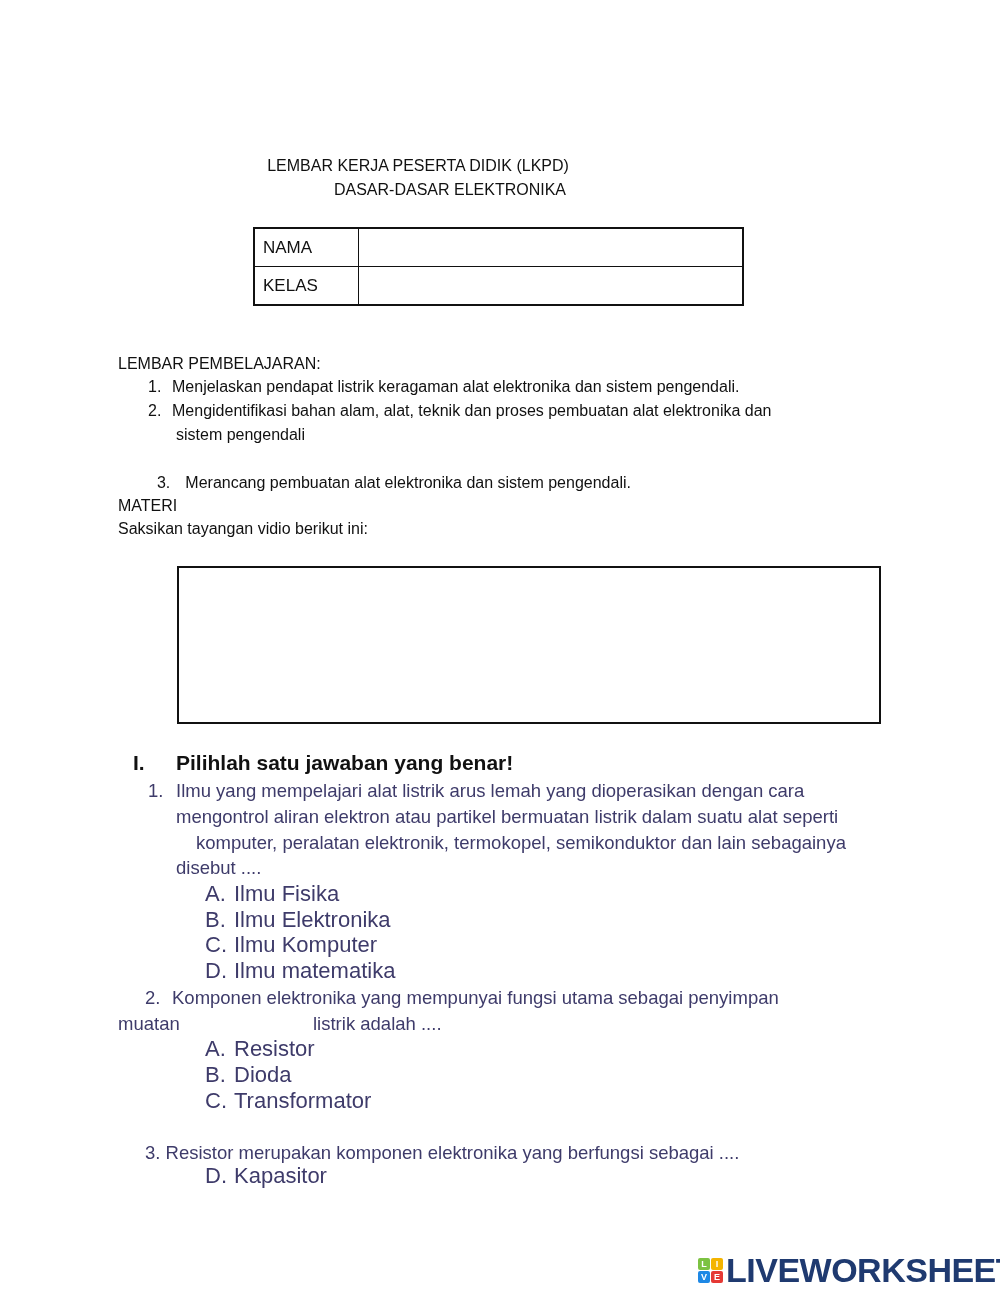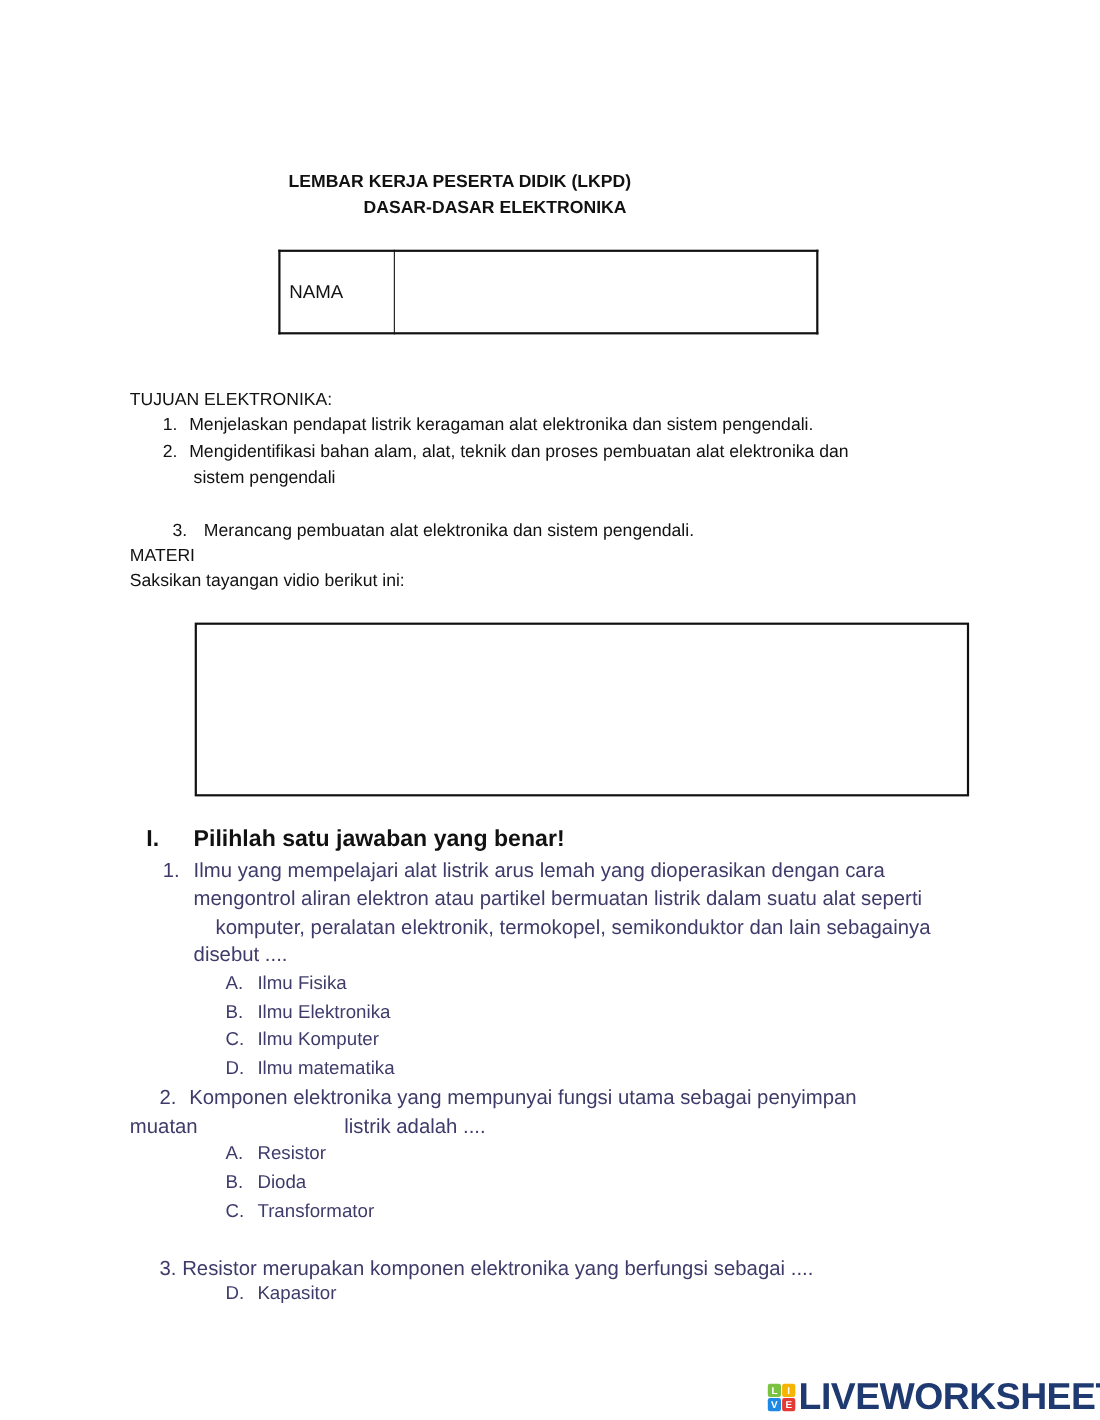--- a/index.html
+++ b/index.html
@@ -2,21 +2,21 @@
 <html><head>
 <meta charset="utf-8">
 <style>
   html, body { margin: 0; padding: 0; background: #ffffff; }
   body {
     width: 1000px; height: 1291px; position: relative; overflow: hidden;
     font-family: "Liberation Sans", sans-serif; color: #1a1a1a;
   }
   .abs { position: absolute; }
   .title {
-    left: 0; width: 836px; text-align: center; font-weight: bold;
+    left: 0; width: 836px; text-align: center; font-weight: normal;
     font-size: 16px; color: #111; line-height: 20px;
   }
   .id-table {
     left: 253px; top: 227px; width: 491px; height: 77px;
     border: 2px solid #111; box-sizing: border-box; border-collapse: collapse; padding-left: 25px;
   }
   .id-table td {
     border: 1.5px solid #111; font-size: 17px; padding: 0 0 0 8px;
     height: 37px; color: #111;
   }
@@ -24,21 +24,21 @@
   .text { font-size: 16px; color: #111; line-height: 24px; }
   .obj-num { width: 24px; display: inline-block; text-align: left; }
   .video-box {
     left: 177px; top: 566px; width: 704px; height: 158px;
     border: 2px solid #111; box-sizing: border-box; background: #fff;
   }
   .section-heading {
     font-size: 21px; font-weight: bold; color: #111; line-height: 28px;
   }
   .q { font-size: 18.5px; color: #3e3b6a; line-height: 25.7px; }
-  .opt { font-size: 17px; color: #3e3b6a; line-height: 25.7px; }
+  .opt { font-size: 22px; color: #3e3b6a; line-height: 25.7px; }
   .opt .letter { display: inline-block; width: 29px; }
   .logo {
     left: 698px; top: 1255px; height: 30px; display: flex; align-items: center;
   }
   .logo-grid {
     display: grid; grid-template-columns: 12px 12px; grid-template-rows: 12px 12px;
     gap: 1px; margin-right: 3px;
   }
   .logo-grid span {
     display: flex; align-items: center; justify-content: center;
@@ -53,24 +53,28 @@
 
 <div class="abs title" style="top:156px;">LEMBAR KERJA PESERTA DIDIK (LKPD)</div>
 <div class="abs title" style="top:180px;margin-left:32px;">DASAR-DASAR ELEKTRONIKA</div>
 
 <table class="abs id-table">
   <tbody>
       <tr>
     <td class="label">NAMA</td>
     <td></td>
   </tr>
+  <tr>
+    <td class="label">KELAS</td>
+    <td></td>
+  </tr>
 </tbody>
   </table>
 
-<div class="abs text" style="left:118px; top:352px;">TUJUAN ELEKTRONIKA:</div>
+<div class="abs text" style="left:118px; top:352px;">LEMBAR PEMBELAJARAN:</div>
 <div class="abs text" style="left:148px; top:375px;">
   <span class="obj-num">1.</span><span>Menjelaskan pendapat listrik keragaman alat elektronika dan sistem pengendali.</span>
 </div>
 <div class="abs text" style="left:148px; top:399px;">
   <span class="obj-num">2.</span><span>Mengidentifikasi bahan alam, alat, teknik dan proses pembuatan alat elektronika dan</span>
 </div>
 <div class="abs text" style="left:176px; top:423px;">sistem pengendali</div>
 <div class="abs text" style="left:148px; top:447px; white-space:pre;">
   <span class="obj-num">3.</span><span> Merancang pembuatan alat elektronika dan sistem pengendali.</span>
 </div>

